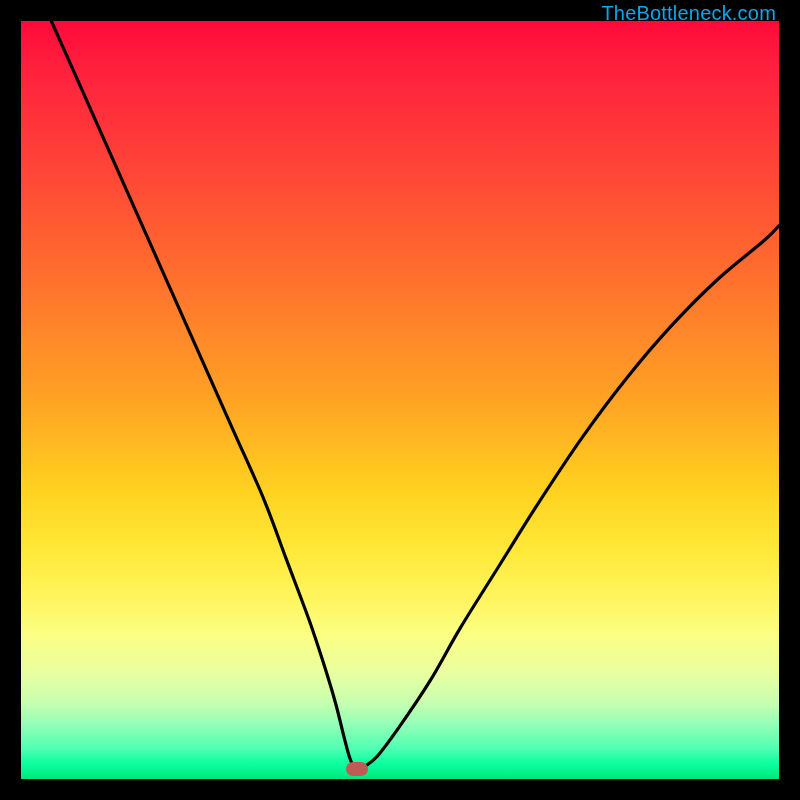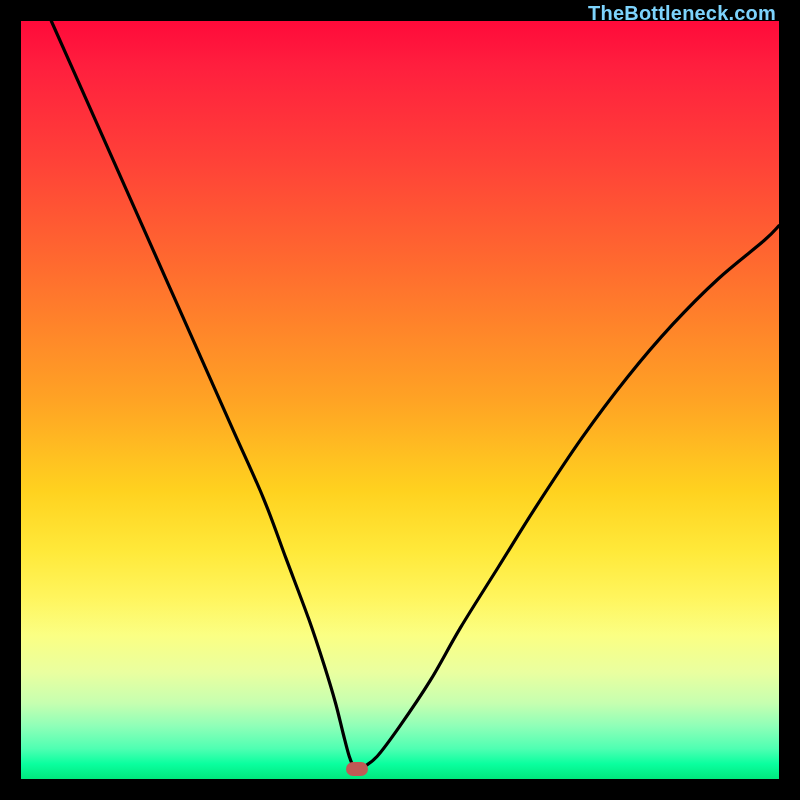--- a/index.html
+++ b/index.html
@@ -39,23 +39,23 @@
       #8fffb8 93%,
       #4fffb2 96%,
       #0aff9f 98%,
       #00e87d 100%
     );
   }
   .watermark {
     position: absolute;
     top: 2px;
     right: 24px;
-    color: #7dd3fc;
+    color: #0ea5e9;
     font-size: 20px;
-    font-weight: 700;
+    font-weight: 400;
     letter-spacing: 0.2px;
     user-select: none;
   }
   svg.curve {
     position: absolute;
     left: 0;
     top: 0;
     width: 758px;
     height: 758px;
   }

